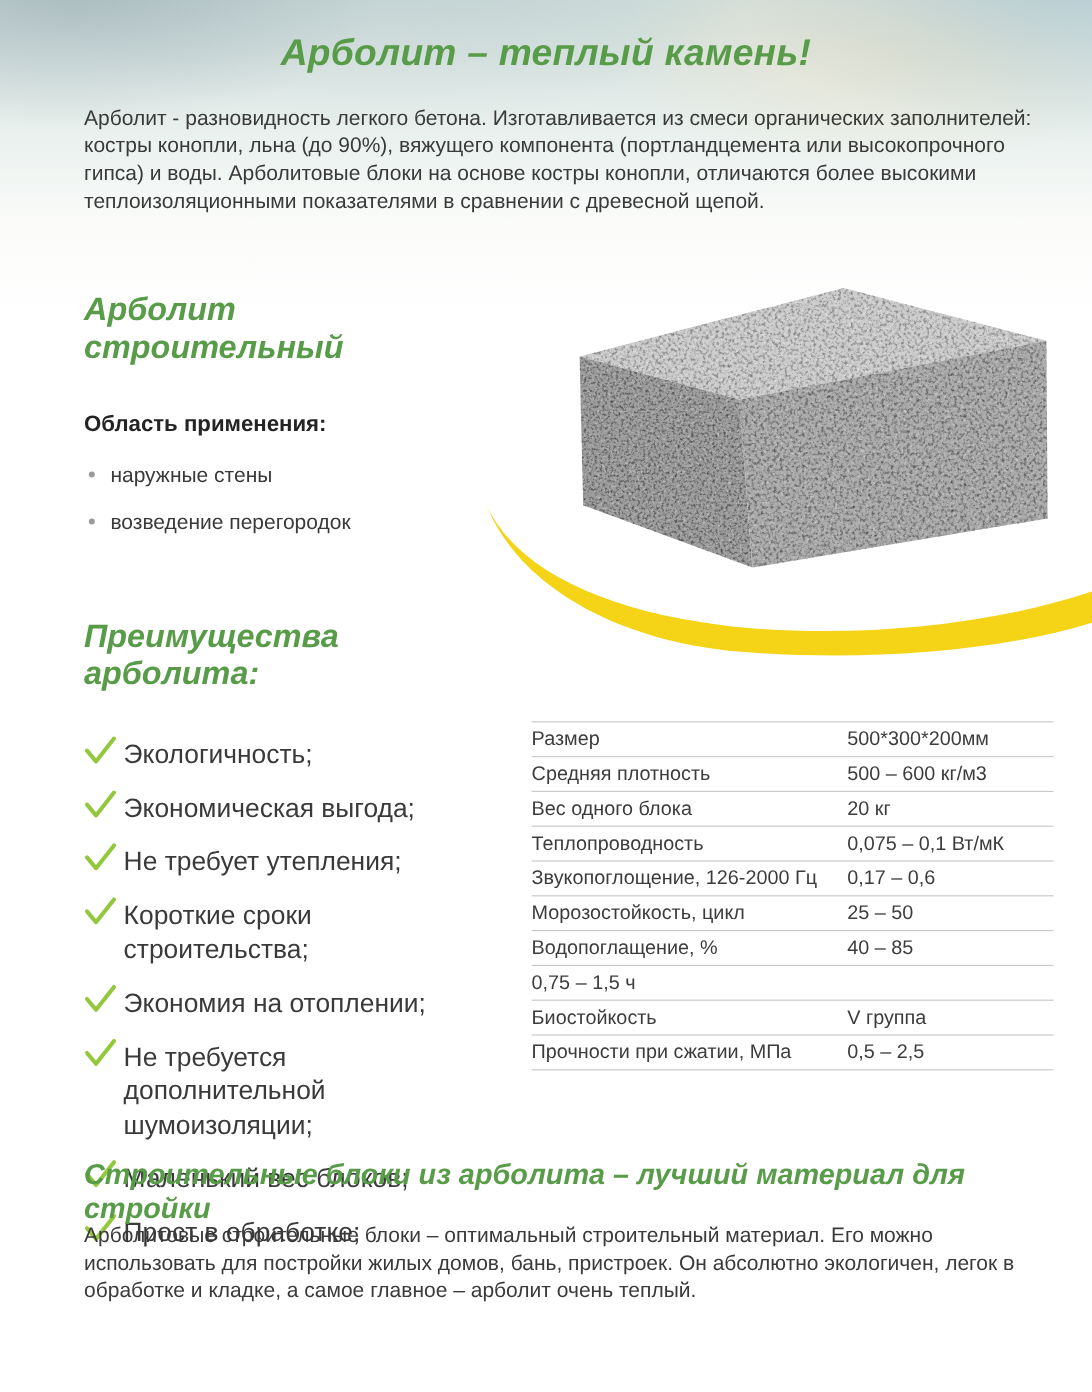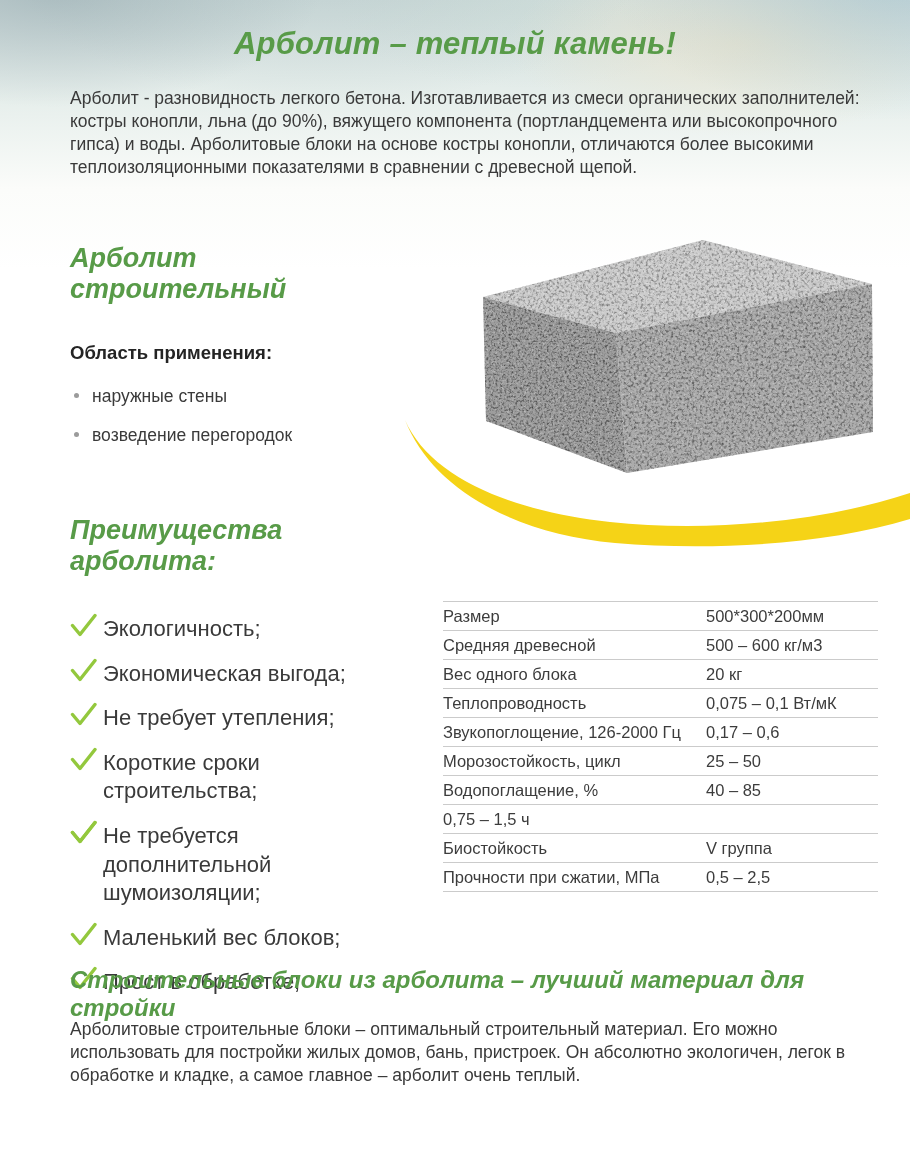--- a/index.html
+++ b/index.html
@@ -190,20 +190,21 @@
           <svg class="check" width="27" height="25" viewBox="0 0 27 25">
             <path d="M2.5 12.5 L10 21.5 L25 2.5" fill="none" stroke="#93c83d" stroke-width="3.4" stroke-linecap="round" stroke-linejoin="round"></path>
           </svg>
           <span class="adv-text">Короткие сроки строительства;</span>
         </li>
 
         <li>
           <svg class="check" width="27" height="25" viewBox="0 0 27 25">
             <path d="M2.5 12.5 L10 21.5 L25 2.5" fill="none" stroke="#93c83d" stroke-width="3.4" stroke-linecap="round" stroke-linejoin="round"></path>
           </svg>
+          <span class="adv-text">Экономия на отоплении;</span>
         </li>
 
         <li>
           <svg class="check" width="27" height="25" viewBox="0 0 27 25">
             <path d="M2.5 12.5 L10 21.5 L25 2.5" fill="none" stroke="#93c83d" stroke-width="3.4" stroke-linecap="round" stroke-linejoin="round"></path>
           </svg>
           <span class="adv-text">Не требуется дополнительной шумоизоляции;</span>
         </li>
 
         <li>
@@ -224,21 +225,21 @@
 
   <div class="specs">
 
       <div class="spec-row">
         <div class="spec-label">Размер</div>
         <div class="spec-value">500*300*200мм</div>
       </div>
 
 
       <div class="spec-row">
-        <div class="spec-label">Средняя древесной</div>
+        <div class="spec-label">Средняя плотность</div>
         <div class="spec-value">500 – 600 кг/м3</div>
       </div>
 
       <div class="spec-row">
         <div class="spec-label">Вес одного блока</div>
         <div class="spec-value">20 кг</div>
       </div>
 
       <div class="spec-row">
         <div class="spec-label">Теплопроводность</div>

